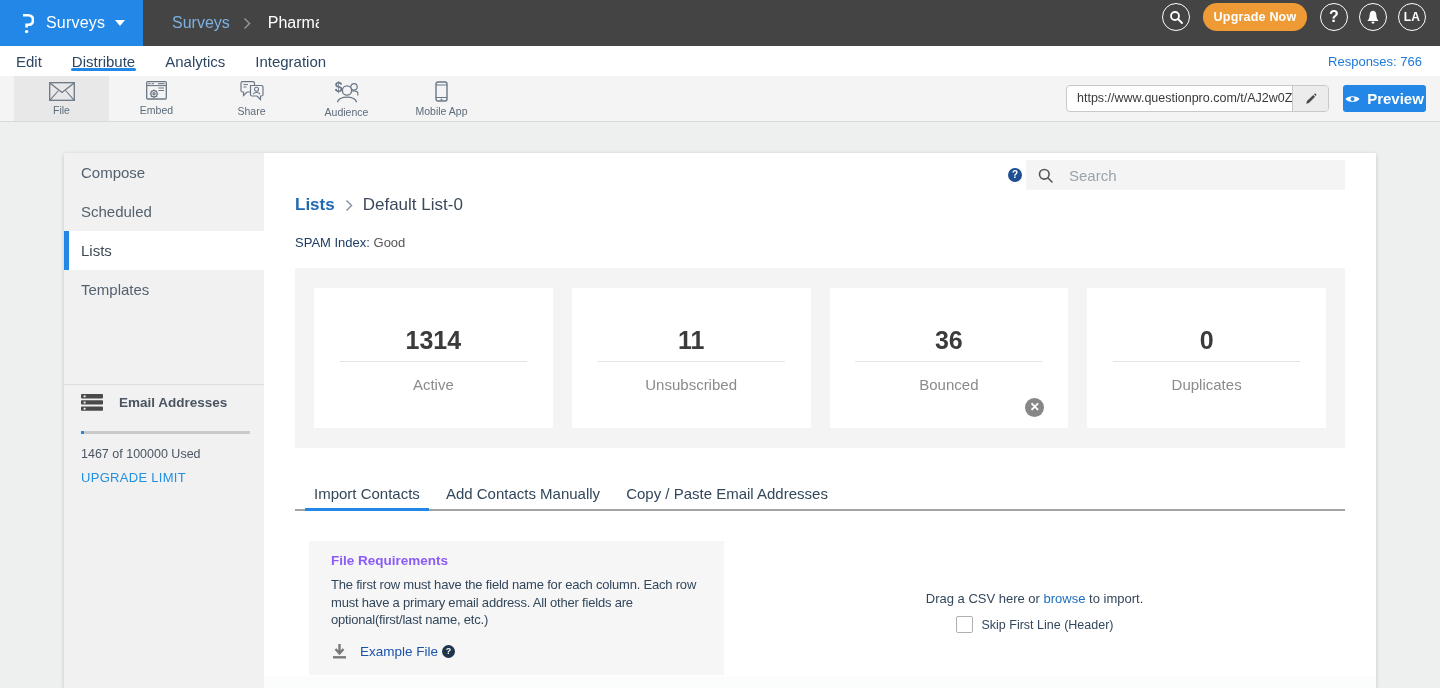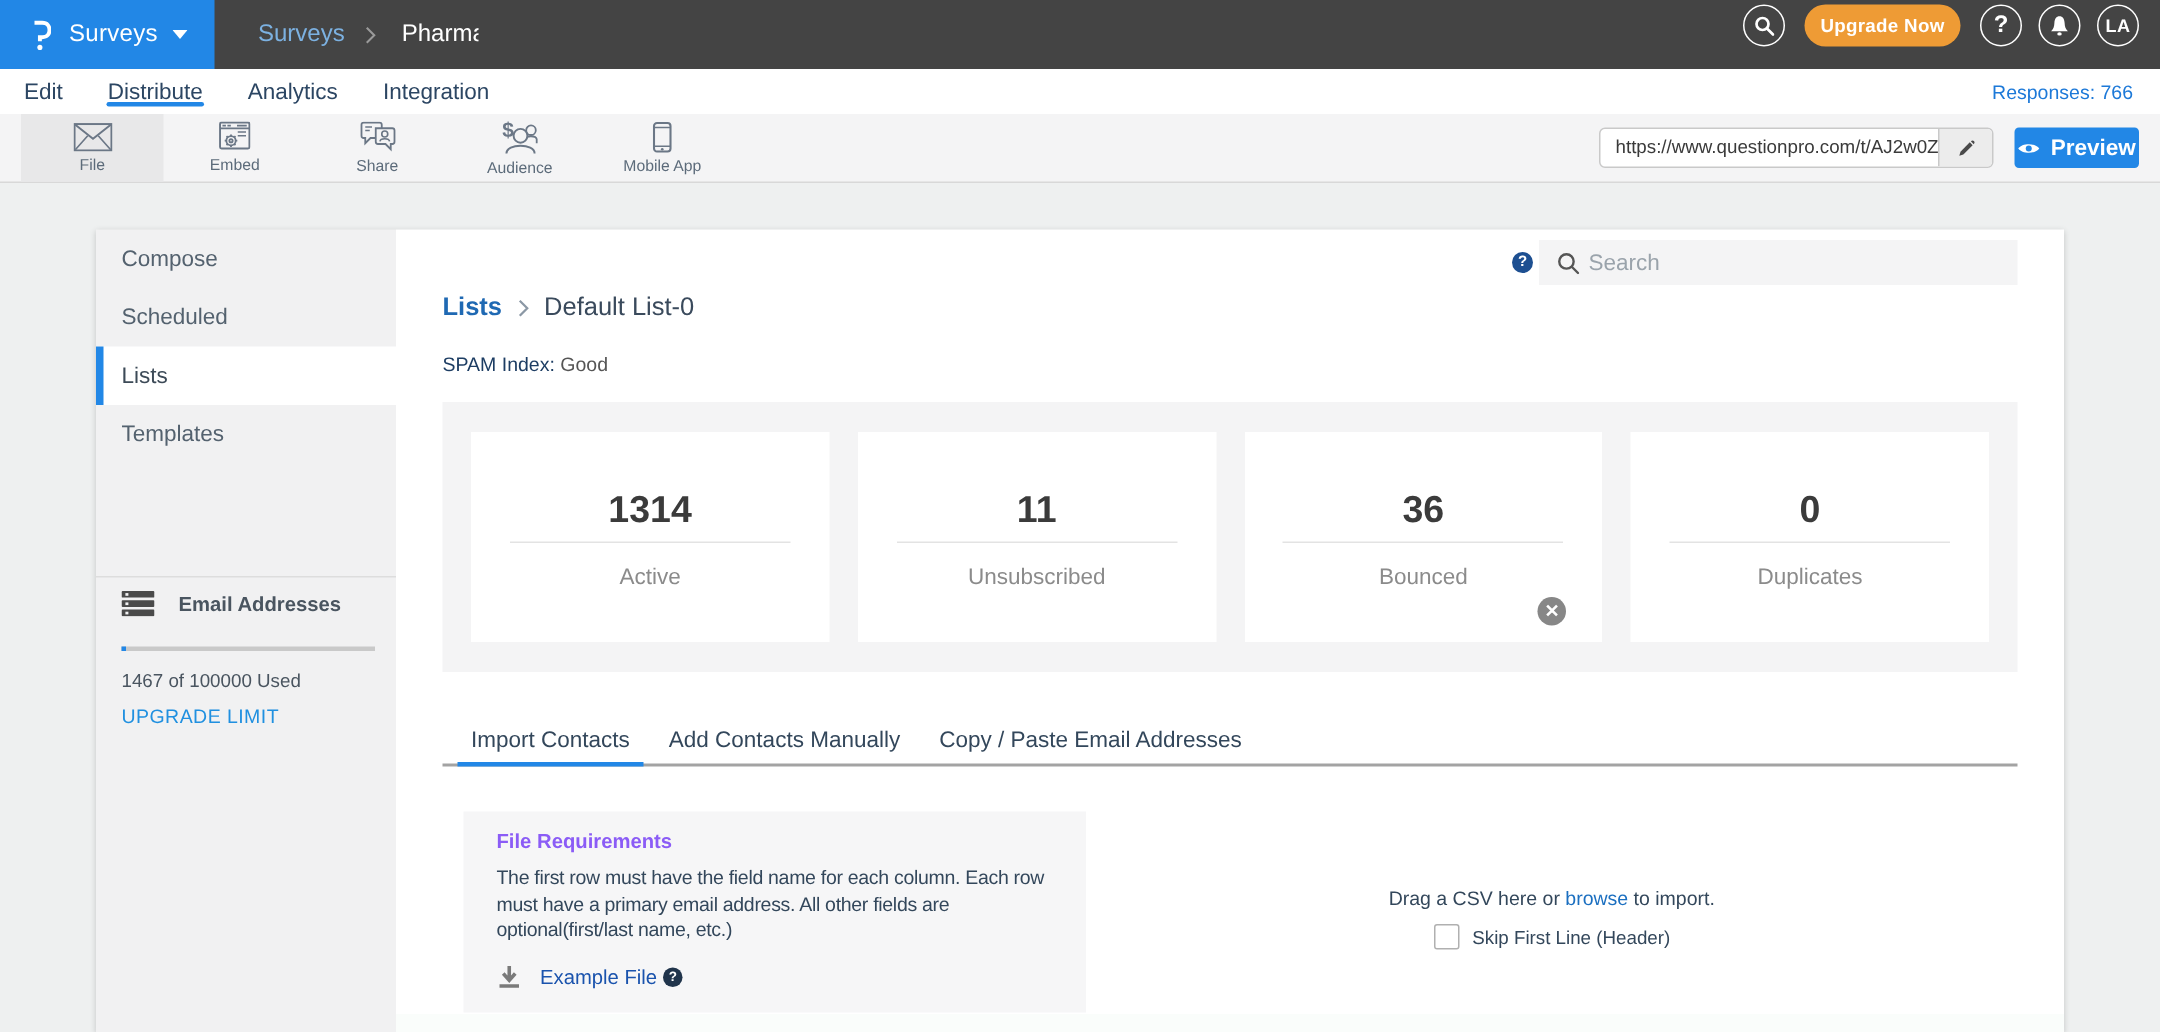--- a/index.html
+++ b/index.html
@@ -52,21 +52,21 @@
 .sb-email .hd { display:flex; align-items:center; }
 .sb-email .hd .tt { font-size:13.5px; font-weight:bold; color:#4a5560; margin-left:16px; }
 .sb-progress { margin-top:20px; height:3px; background:#c9c9c9; position:relative; }
 .sb-progress::before { content:""; position:absolute; left:0; top:0; bottom:0; width:3px; background:#2287e6; }
 .sb-used { margin-top:13px; font-size:12.5px; color:#4a5560; }
 .sb-upg { margin-top:9px; font-size:13px; color:#2090e0; letter-spacing:0.3px; }
 
 .main { flex:1; background:#fff; position:relative; padding:0 31px; }
 .help-q { position:absolute; width:14px; height:14px; border-radius:50%; background:#1d4f91; color:#fff; font-size:10px; font-weight:bold; text-align:center; line-height:14px; }
 .searchbox { position:absolute; right:31px; top:7px; width:319px; height:30px; background:#f4f4f5; display:flex; align-items:center; }
-.searchbox .ph { color:#9aa3ab; font-size:15px; margin-left:6px; }
+.searchbox .ph { color:#9aa3ab; font-size:15px; margin-left:16px; }
 .bc { margin-top:42px; display:flex; align-items:center; font-size:17px; }
 .bc .l1 { color:#1f69b3; font-weight:bold; }
 .bc .sep { margin:0 10px; display:flex; align-items:center; }
 .bc .l2 { color:#3a4a5c; }
 .spam { margin-top:20px; font-size:13px; }
 .spam .k { color:#1d3d63; }
 .spam .v { color:#555; }
 .stats { margin-top:18px; height:180px; background:#f4f4f5; padding:20px 19px; display:flex; gap:19px; }
 .card { flex:1; background:#fff; position:relative; text-align:center; }
 .card .num { margin-top:38px; font-size:25px; font-weight:bold; color:#3b3b3b; }

